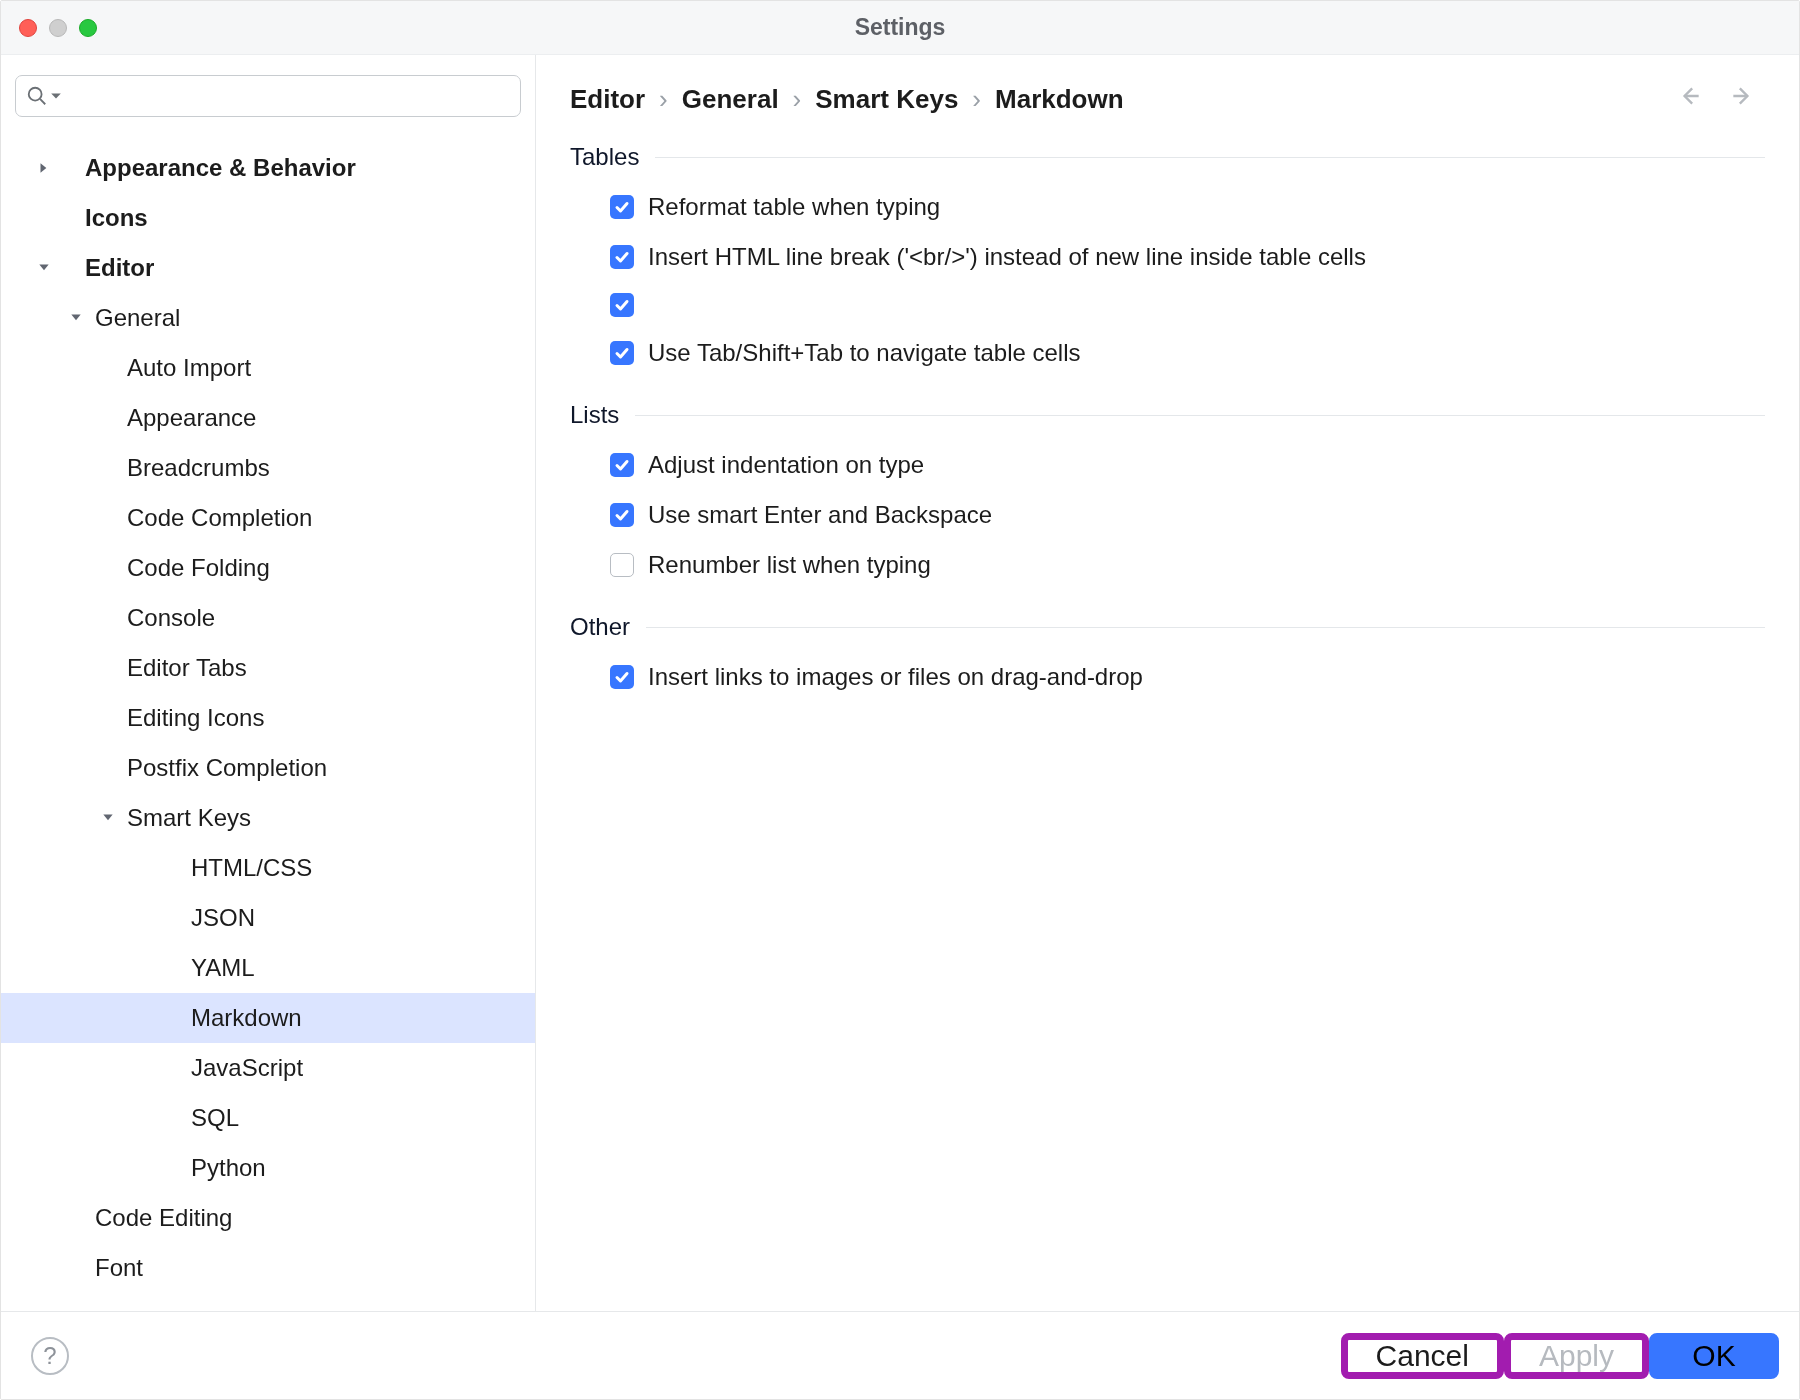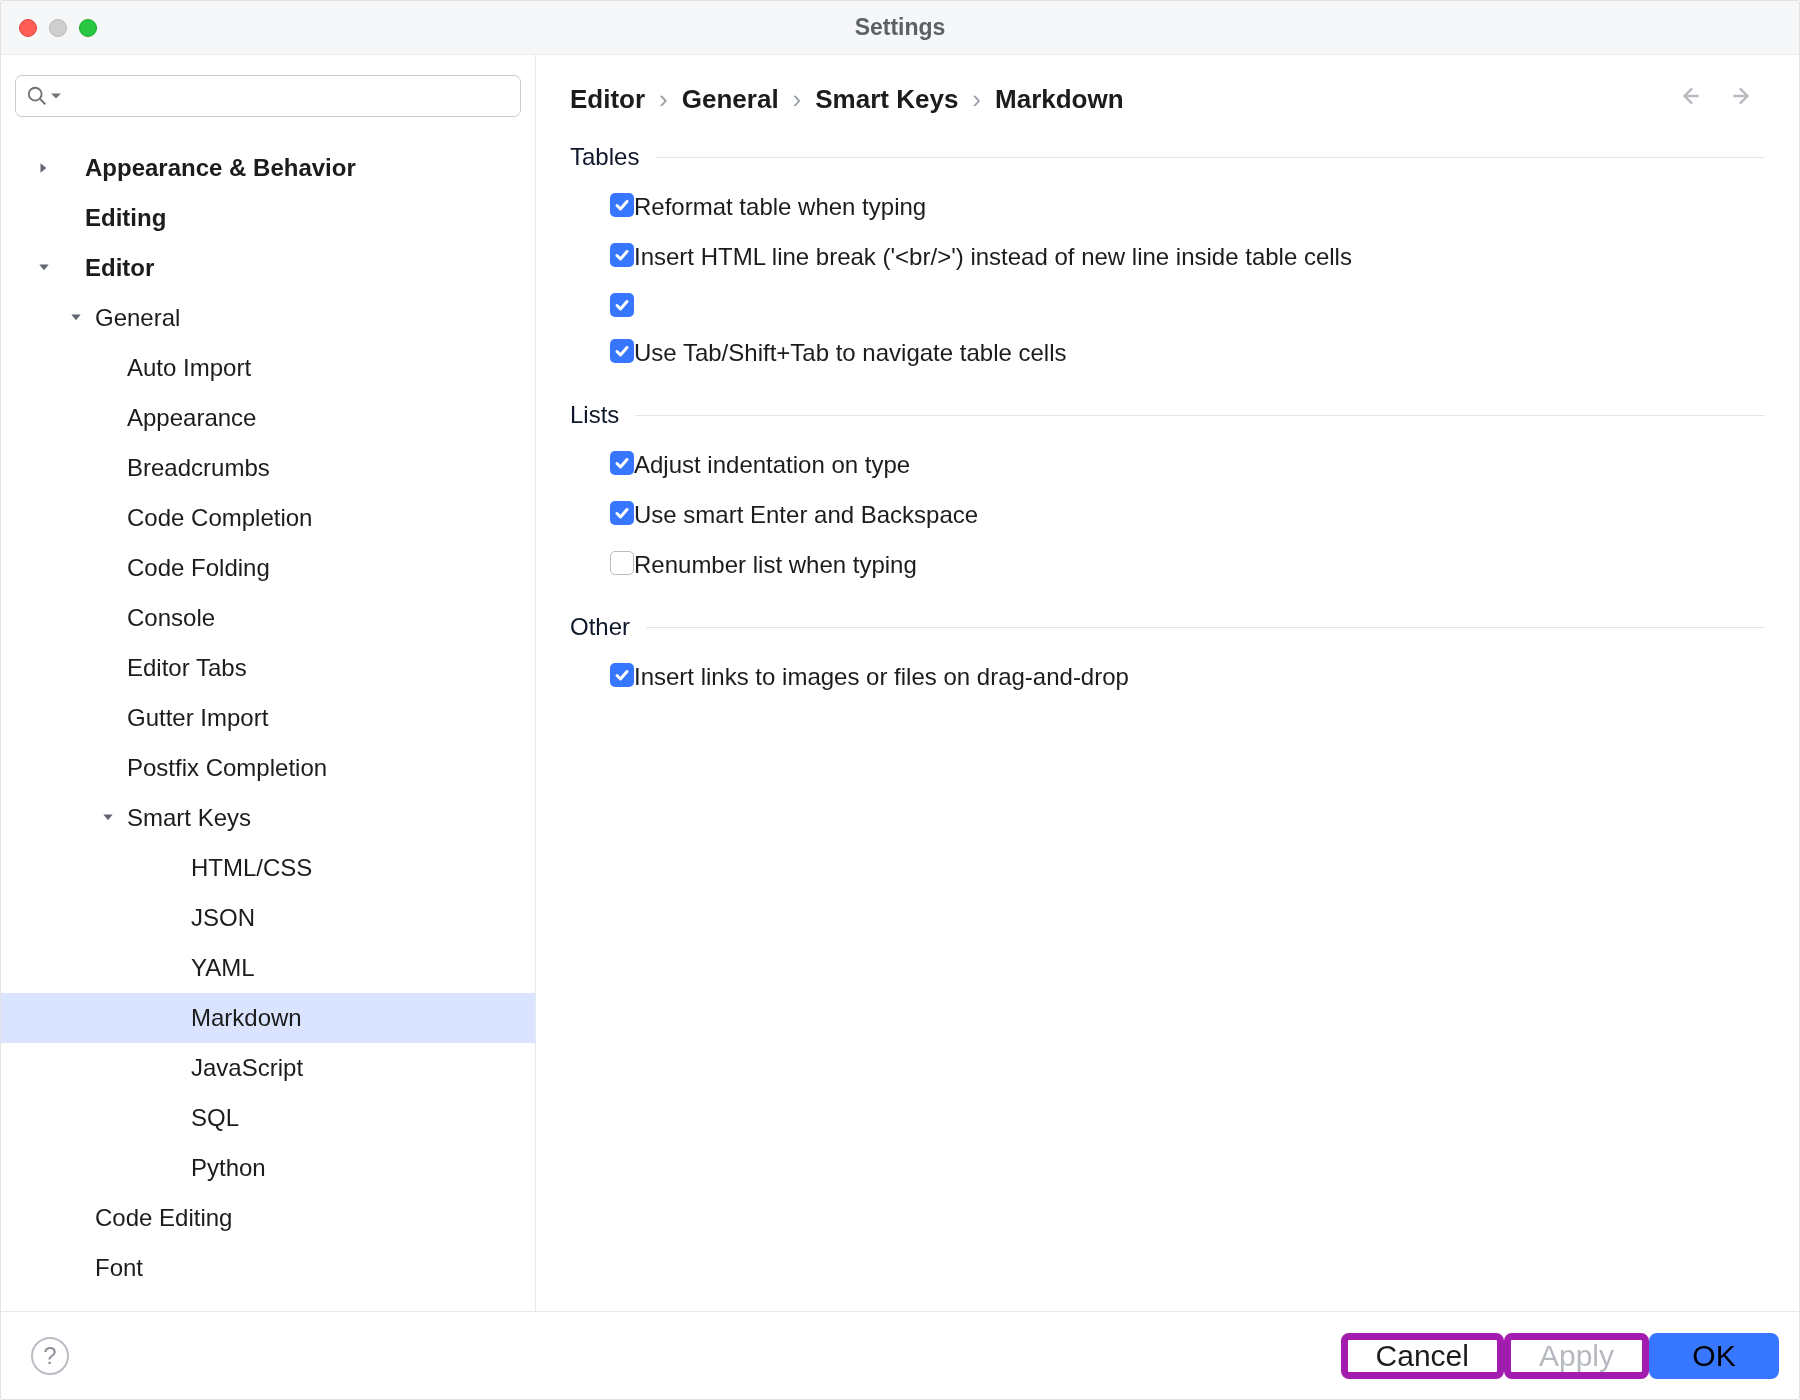--- a/index.html
+++ b/index.html
@@ -122,21 +122,21 @@
 
   .section { margin-bottom: 34px; }
   .section-head {
     display: flex; align-items: center; gap: 16px;
     margin-bottom: 22px;
   }
   .section-head .title { color: #0f172a; font-size: 24px; }
   .section-head .rule { flex: 1; height: 1px; background: #e4e7ea; }
 
   .check-row {
-    display: flex; 
+    display: flex; align-items: center; gap: 14px;
     padding-left: 40px;
     margin-bottom: 22px;
     font-size: 24px;
   }
   .chk {
     width: 24px; height: 24px; border-radius: 5px;
     display: inline-flex; align-items: center; justify-content: center;
     flex-shrink: 0;
   }
   .chk.on { background: #3776ff; }
@@ -206,21 +206,21 @@
           <div class="tree-row ind0 bold">
             <span class="arrow">
               <svg viewBox="0 0 12 12">
                 <path d="M3 2 L8 6 L3 10 Z"></path>
               </svg>
             </span>
             <span class="label">Appearance &amp; Behavior</span>
           </div>
           <div class="tree-row ind0 bold">
             <span class="spacer"></span>
-            <span class="label">Editing</span>
+            <span class="label">Icons</span>
           </div>
           <div class="tree-row ind0 bold">
             <span class="arrow">
               <svg viewBox="0 0 12 12">
                 <path d="M2 3 L6 8 L10 3 Z"></path>
               </svg>
             </span>
             <span class="label">Editor</span>
           </div>
           <div class="tree-row ind1">
@@ -254,21 +254,21 @@
           <div class="tree-row ind2">
             <span class="spacer"></span>
             <span class="label">Console</span>
           </div>
           <div class="tree-row ind2">
             <span class="spacer"></span>
             <span class="label">Editor Tabs</span>
           </div>
           <div class="tree-row ind2">
             <span class="spacer"></span>
-            <span class="label">Gutter Import</span>
+            <span class="label">Editing Icons</span>
           </div>
           <div class="tree-row ind2">
             <span class="spacer"></span>
             <span class="label">Postfix Completion</span>
           </div>
           <div class="tree-row ind2">
             <span class="arrow">
               <svg viewBox="0 0 12 12">
                 <path d="M2 3 L6 8 L10 3 Z"></path>
               </svg>

